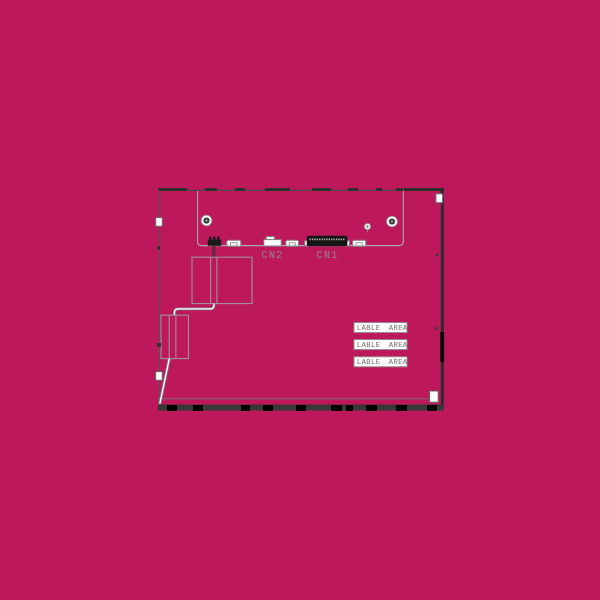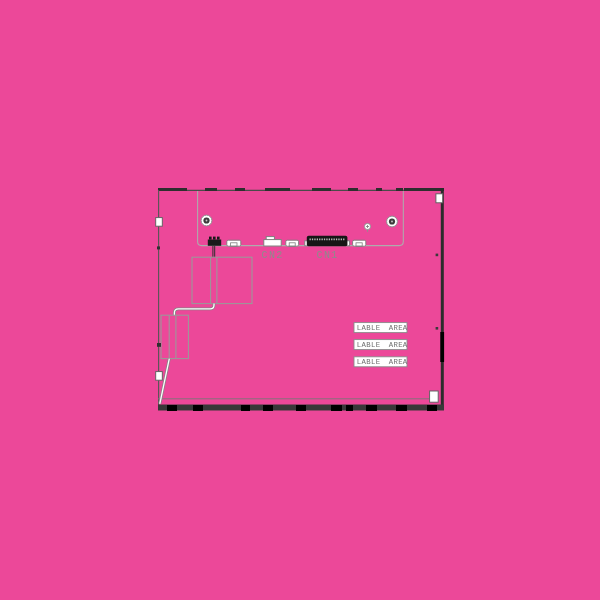--- a/index.html
+++ b/index.html
@@ -1,16 +1,16 @@
 <!DOCTYPE html>
 <html><head>
 <meta charset="utf-8">
 <style>
   html,body{margin:0;padding:0;background:#ffffff;}
-  .page{position:relative;width:600px;height:600px;background:#ec4899;overflow:hidden;}
+  .page{position:relative;width:600px;height:600px;background:#be185d;overflow:hidden;}
   svg{position:absolute;left:0;top:0;}
   .cad-text{font-family:"Liberation Mono","DejaVu Sans Mono",monospace;fill:#8c8c8c;}
   .cn-label{font-size:10px;letter-spacing:1.4px;}
   .area-label{font-size:7.3px;letter-spacing:.35px;word-spacing:3.5px;fill:#6f6f6f;}
   .thin-gray{stroke:#9a9a9a;stroke-width:1.05;fill:none;}
   .conn-outline{stroke:#7d7d7d;stroke-width:.95;fill:#ffffff;}
   .conn-inner{stroke:#7d7d7d;stroke-width:.8;fill:none;}
   .tab{stroke:#5f5f5f;stroke-width:.95;fill:#ffffff;}
   .wire-outer{stroke:#858585;stroke-width:2.8;fill:none;}
   .wire-core{stroke:#ffffff;stroke-width:1.3;fill:none;}

